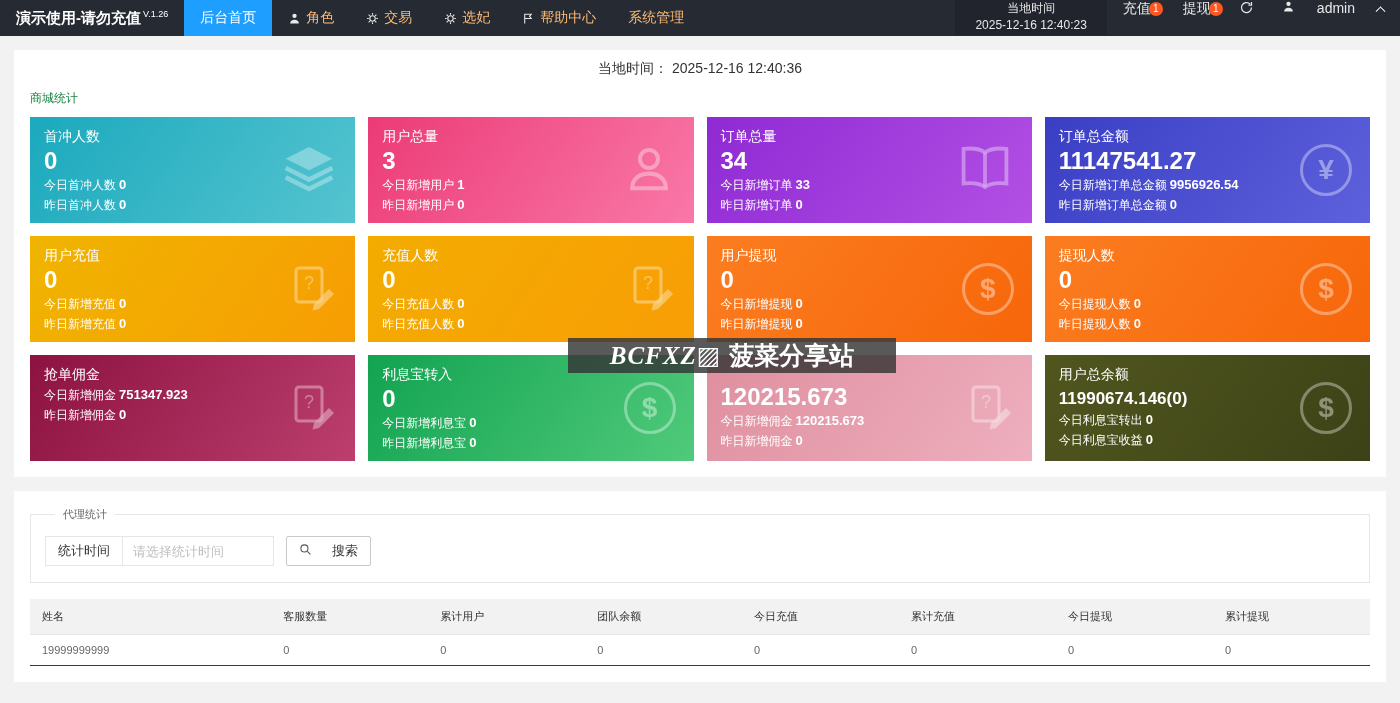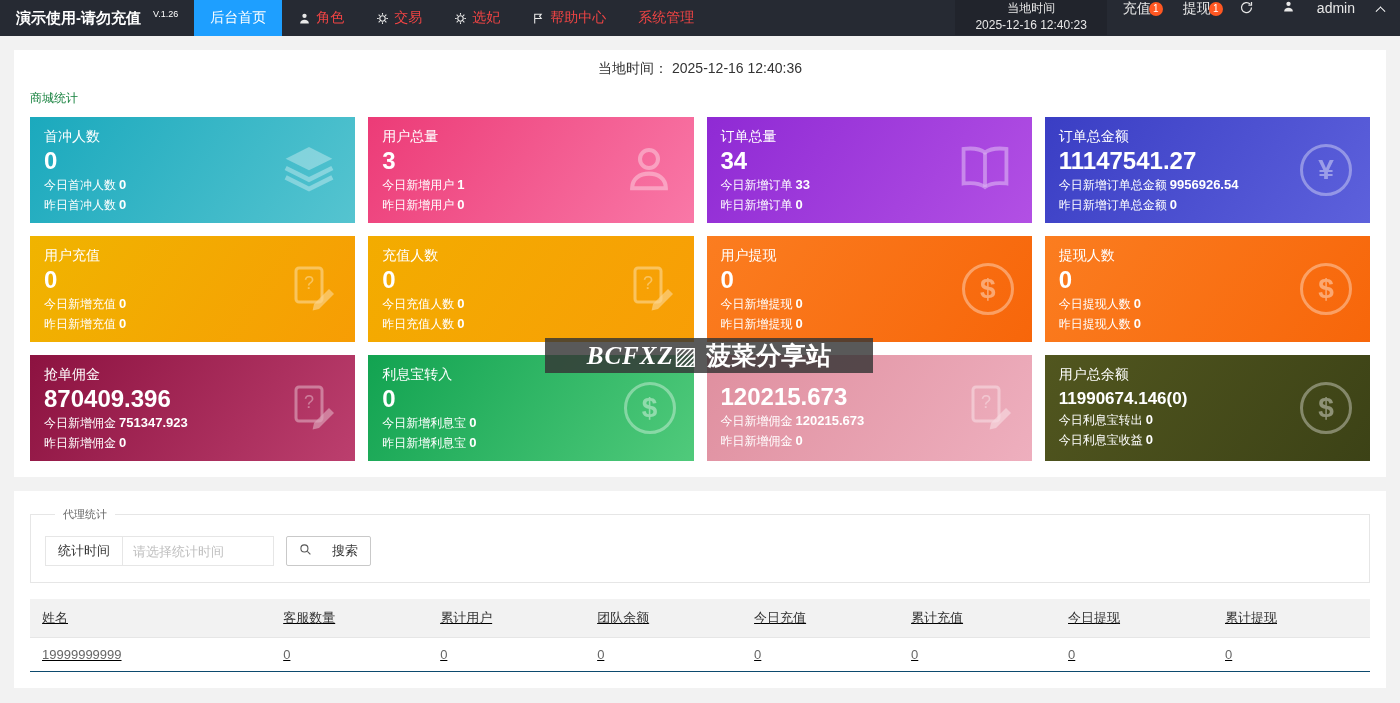--- a/index.html
+++ b/index.html
@@ -2,23 +2,23 @@
 <html><head>
 <meta charset="utf-8">
 <style>
   * { margin:0; padding:0; box-sizing:border-box; }
   html,body { width:1400px; height:703px; overflow:hidden; }
   body { background:#f2f2f2; font-family:"Liberation Sans","DejaVu Sans",sans-serif; position:relative; }
 
   
   .navbar { height:36px; background:#262a33; color:#e8e8e8; display:flex; align-items:stretch; font-size:14px; }
   .brand { display:flex; align-items:center; padding:0 16px; color:#fff; font-weight:bold; font-size:15px; white-space:nowrap; }
-  .brand sup { font-size:9px; font-weight:normal; margin-left:12px; transform:translateY(-4px); }
+  .brand sup { font-size:9px; font-weight:normal; margin-left:2px; transform:translateY(-4px); }
   .nav-menu { display:flex; align-items:stretch; }
-  .nav-item { display:flex; align-items:center; gap:5px; padding:0 16px; cursor:pointer; color:#ef4444; white-space:nowrap; }
+  .nav-item { display:flex; align-items:center; gap:5px; padding:0 16px; cursor:pointer; color:#fdba74; white-space:nowrap; }
   .nav-item.active { color:#fff; }
   .nav-ico { display:flex; align-items:center; }
   .nav-right { margin-left:auto; display:flex; align-items:flex-start; }
   .time-block { display:flex; flex-direction:column; justify-content:center; text-align:center; font-size:12px; line-height:1.45; padding:0 20px; background:rgba(0,0,0,.12); }
   .nav-badge-item { position:relative; display:flex; align-items:center; padding:0 16px; cursor:pointer; }
   .badge { position:absolute; top:2px; right:4px; color:#fff; border-radius:9px; font-size:10px; line-height:14px; min-width:14px; text-align:center; padding:0 3px; }
   .refresh { display:flex; align-items:center; padding:0 12px; cursor:pointer; }
   .admin { display:flex; align-items:center; gap:22px; padding:0 16px; cursor:pointer; }
   .chev { width:7px; height:7px; border-left:1.5px solid #fff; border-top:1.5px solid #fff; transform:rotate(45deg) translate(2px,2px); }
 
@@ -32,33 +32,33 @@
   .card { position:relative; height:106px; padding:11px 14px; color:#fff; overflow:hidden; }
   .c-title { font-size:14px; min-height:16px; }
   .c-value { font-size:24px; font-weight:bold; margin:2px 0 4px; line-height:1.05; }
   .c-value.small { font-size:17px; padding-top:4px; }
   .c-sub { font-size:12px; margin-top:3px; }
   .c-sub b { font-size:13px; margin-left:3px; }
   .c-icon { position:absolute; right:18px; top:50%; transform:translateY(-50%); opacity:.55; }
   .ic-circle { width:52px; height:52px; border:3px solid rgba(255,255,255,.65); border-radius:50%; display:flex; align-items:center; justify-content:center; font-size:28px; font-weight:bold; color:rgba(255,255,255,.75); }
 
   
-  .watermark { position:absolute; left:545px; top:338px; width:328px; height:35px; background:rgba(52,52,52,.82); color:#fff; display:flex; align-items:center; justify-content:center; gap:8px; z-index:20; font-size:25px; font-weight:bold; }
+  .watermark { position:absolute; left:568px; top:338px; width:328px; height:35px; background:rgba(52,52,52,.82); color:#fff; display:flex; align-items:center; justify-content:center; gap:8px; z-index:20; font-size:25px; font-weight:bold; }
   .wm-logo { font-style:italic; font-family:"Liberation Serif","DejaVu Serif",serif; letter-spacing:1px; }
 
   
   .panel2 { flex:1; margin-top:14px; padding:16px; }
   fieldset { border:1px solid #e6e6e6; padding:10px 14px 16px; }
   legend { font-size:11px; color:#666; padding:0 8px; margin-left:10px; }
   .filter { display:flex; align-items:center; margin-top:4px; }
   .filter-label { border:1px solid #e6e6e6; height:30px; line-height:28px; padding:0 12px; font-size:13px; color:#333; background:#fff; }
   .filter-input { height:30px; border:1px solid #e6e6e6; margin-left:-1px; padding:8px 10px; font-size:13px; width:152px; color:#0c4a6e; outline:none; }
   .filter-input::placeholder { color:#bfbfbf; }
   .search-btn { margin-left:12px; height:30px; border:1px solid #c9c9c9; background:#fff; padding:0 12px; font-size:13px; color:#333; display:inline-flex; align-items:center; gap:20px; cursor:pointer; border-radius:2px; }
-  .table { width:100%; border-collapse:collapse; margin-top:16px; font-size:13px;text-decoration:underline; }
+  .table { width:100%; border-collapse:collapse; margin-top:16px; font-size:11px; }
   .table th { background:#f2f2f2; text-align:left; font-weight:normal; color:#333; padding:10px 12px; border-bottom:1px solid #e6e6e6; }
   .table td { text-align:left; color:#666; padding:9px 12px; border-bottom:1px solid #0c4a6e; }
 </style>
 </head>
 <body>
 
 <div class="navbar">
   <div class="brand">
     <span>演示使用-请勿充值</span>
       <sup>V.1.26</sup>
@@ -239,21 +239,20 @@
         <div class="c-value">0</div>
         <div class="c-sub"><span>今日提现人数</span><b>0</b></div>
         <div class="c-sub"><span>昨日提现人数</span><b>0</b></div>
         <div class="c-icon">
             <div class="ic-circle">$</div>
           </div>
       </div>
 
       <div class="card" style="background: linear-gradient(125deg, rgb(140, 18, 64), rgb(188, 63, 110));">
         <div class="c-title">抢单佣金</div>
-        <div class="c-value">870409.396</div>
         <div class="c-sub"><span>今日新增佣金</span><b>751347.923</b></div>
         <div class="c-sub"><span>昨日新增佣金</span><b>0</b></div>
         <div class="c-icon">
           <svg width="48" height="48" viewBox="0 0 24 24">
               <rect x="3.5" y="2.5" width="13" height="17" rx="1.5" fill="none" stroke="rgba(255,255,255,0.65)" stroke-width="1.5"></rect>
               <text x="10" y="13" font-size="9" fill="rgba(255,255,255,0.65)" text-anchor="middle">?</text>
               <path d="M12.5 20.5l7.5-7.5 2.5 2.5-7.5 7.5-3.2.7z" fill="rgba(255,255,255,0.65)"></path>
             </svg>
         </div>
       </div>

